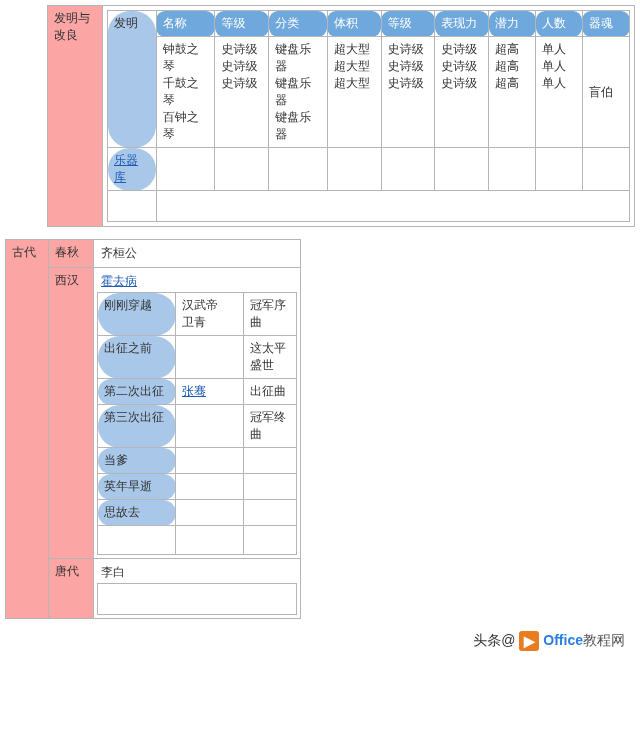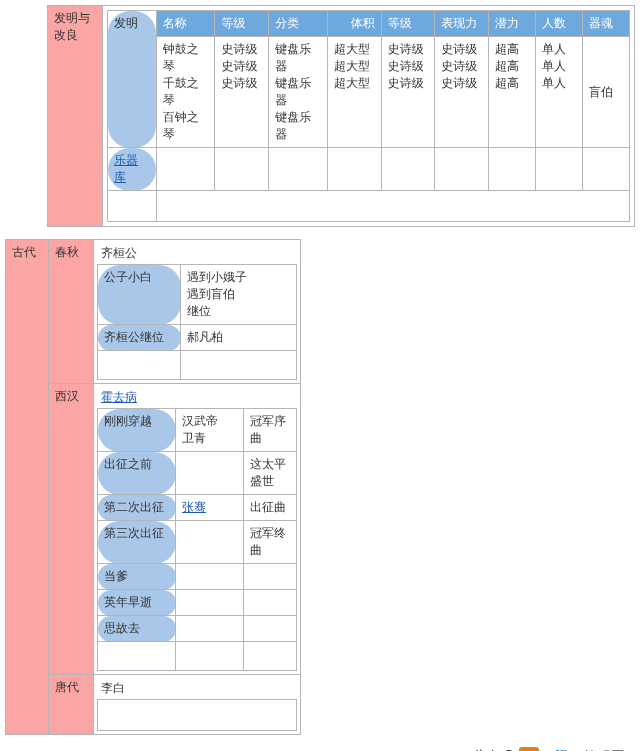--- a/index.html
+++ b/index.html
@@ -21,20 +21,21 @@
     vertical-align: top;
     text-align: left;
     font-weight: normal;
   }
   .green-cell {
     background: #fca5a5;
   }
   .blue-header {
     background: #6fa8dc;
     color: #fff;
+    border-radius: 9px;
   }
   .blue-cell {
     background: #a9c7e8;
     border-radius: 22px;
   }
   .link {
     color: #1e5bb5;
     text-decoration: underline;
     cursor: pointer;
   }
@@ -74,21 +75,21 @@
   <td style="width:30px;border:none;"></td>
   <td class="green-cell" style="width:42px;">发明与改良</td>
   <td style="padding:4px;">
     <table>
       <tbody>
               <tr>
         <td class="blue-cell" style="width:40px;" rowspan="2">发明</td>
         <th class="blue-header" style="width:52px;">名称</th>
         <th class="blue-header" style="width:46px;">等级</th>
         <th class="blue-header" style="width:52px;">分类</th>
-        <th class="blue-header" style="width:46px;text-align:right;">体积</th>
+        <th class="blue-header" style="width:46px;">体积</th>
         <th class="blue-header" style="width:46px;">等级</th>
         <th class="blue-header" style="width:46px;">表现力</th>
         <th class="blue-header" style="width:38px;">潜力</th>
         <th class="blue-header" style="width:38px;">人数</th>
         <th class="blue-header" style="width:38px;">器魂</th>
       </tr>
       <tr>
         <td rowspan="1">
           <span>钟鼓之琴</span><br>
           <span>千鼓之琴</span><br>
@@ -159,40 +160,20 @@
   </table>
 
 <table class="outer">
 <tbody>
       <tr>
   <td class="green-cell" style="width:30px;" rowspan="3">古代</td>
 
   <td class="green-cell" style="width:32px;">春秋</td>
   <td style="padding:3px;width:200px;">
     <div style="padding:2px 4px;">齐桓公</div>
-    <table class="inner-table" style="width:100%;">
-      <tbody>
-              <tr>
-        <td class="blue-cell" style="width:70px;">公子小白</td>
-        <td>
-          <span>遇到小娥子</span><br>
-          <span>遇到盲伯</span><br>
-          <span>继位</span>
-        </td>
-      </tr>
-      <tr>
-        <td class="blue-cell">齐桓公继位</td>
-        <td>郝凡柏</td>
-      </tr>
-      <tr>
-        <td style="height:20px;">&nbsp;</td>
-        <td>&nbsp;</td>
-      </tr>
-    </tbody>
-          </table>
   </td>
 </tr>
 <tr>
 
   <td class="green-cell">西汉</td>
   <td style="padding:3px;">
     <div style="padding:2px 4px;"><span class="link">霍去病</span></div>
     <table class="inner-table" style="width:100%;">
       <tbody>
               <tr>

